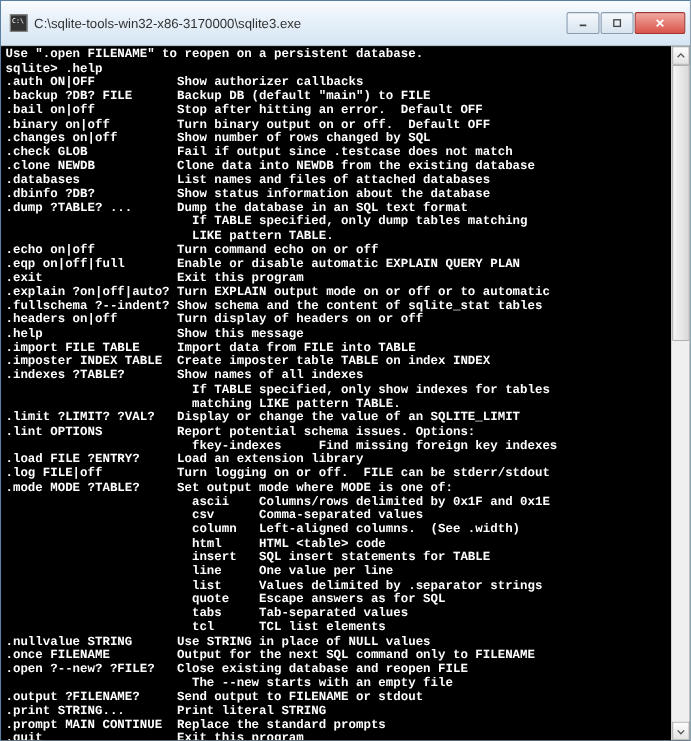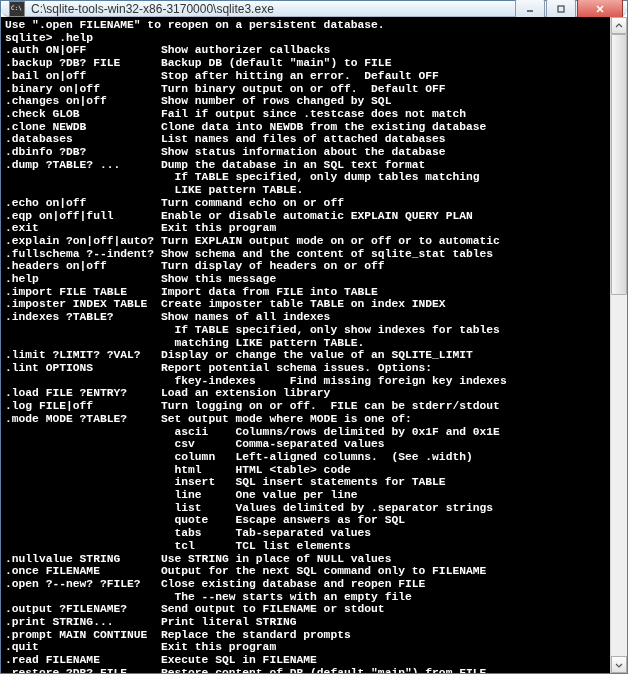--- a/index.html
+++ b/index.html
@@ -12,27 +12,26 @@
     }
     .window {
       width: 628px;
       height: 674px;
       border: 1px solid #5a7fa0;
       display: flex;
       flex-direction: column;
       background: #fff;
     }
     .titlebar {
-      height: 16px;
+      height: 41px;
       background: linear-gradient(to bottom, #f9fcfe 0%, #e8f1f9 40%, #d6e5f3 100%);
       display: flex;
       align-items: center;
       padding: 0 4px 0 8px;
       border-bottom: 1px solid #a9b8c8;
-      border-radius: 13px;
     }
     .app-icon {
       width: 16px; height: 16px;
       background: #333;
       border: 1px solid #888;
       margin-right: 6px;
       position: relative;
     }
     .app-icon::after {
       content: "C:\\";

